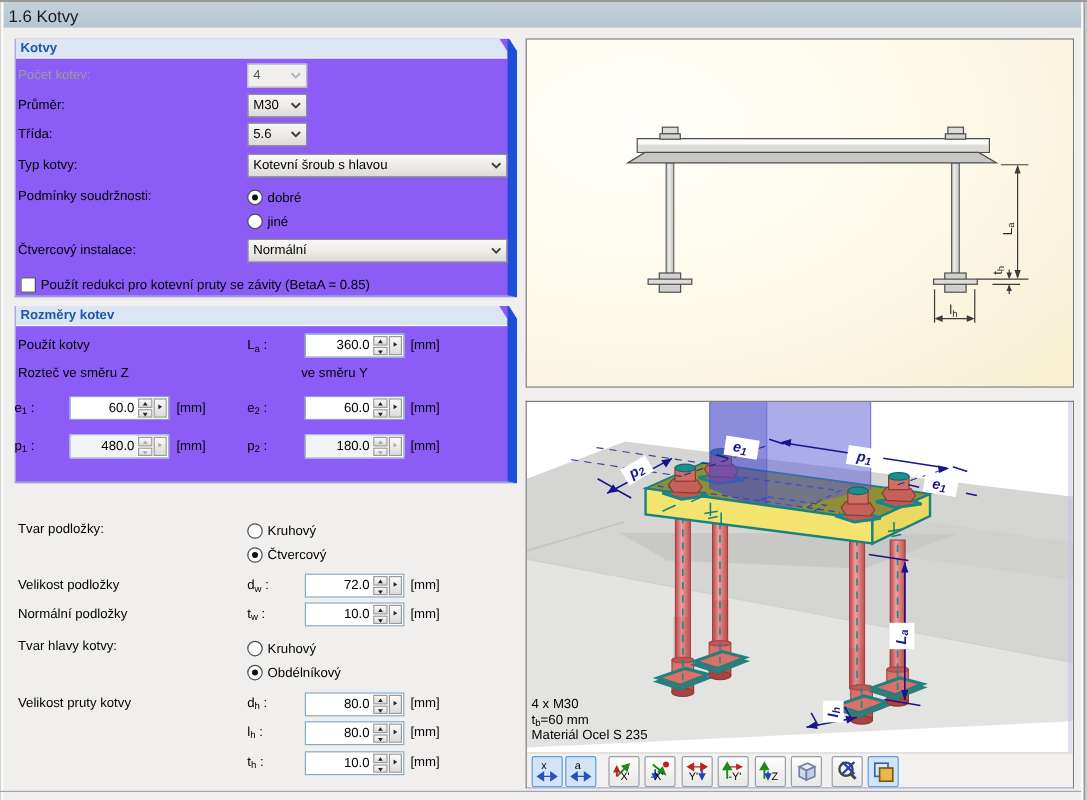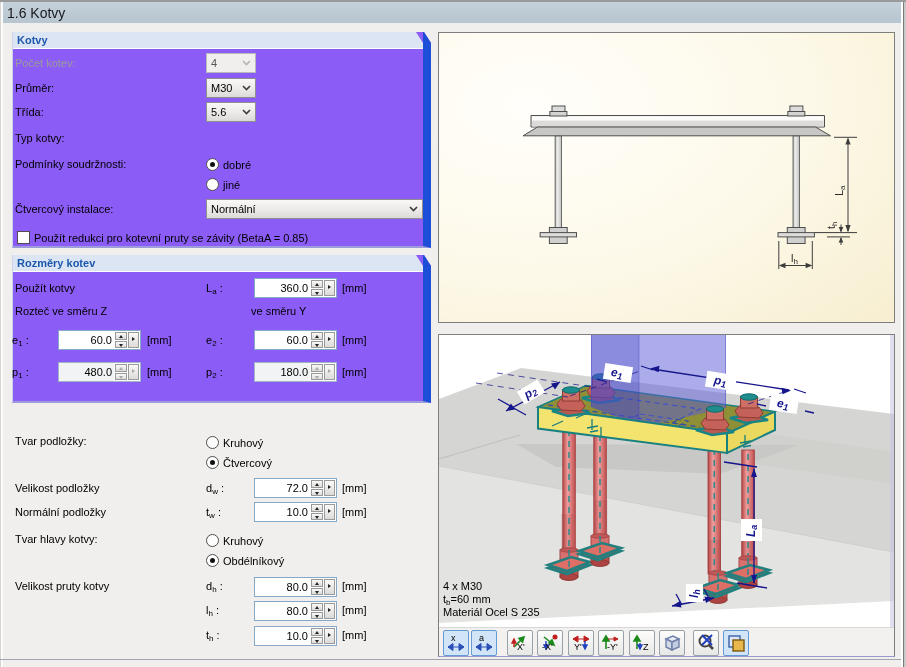--- a/index.html
+++ b/index.html
@@ -63,20 +63,23 @@
       </svg></div>
 <div class="l" style="left:15px;top:82px">Průměr:</div>
 <div class="dd" style="left:206px;top:78px;width:44px">M30<svg width="9" height="6">
         <path d="M1 1 L4.5 4.5 L8 1" stroke="#3c3c3c" stroke-width="1.6" fill="none"></path>
       </svg></div>
 <div class="l" style="left:15px;top:106px">Třída:</div>
 <div class="dd" style="left:206px;top:102px;width:44px">5.6<svg width="9" height="6">
         <path d="M1 1 L4.5 4.5 L8 1" stroke="#3c3c3c" stroke-width="1.6" fill="none"></path>
       </svg></div>
 <div class="l" style="left:15px;top:132px">Typ kotvy:</div>
+<div class="dd" style="left:206px;top:128px;width:211px">Kotevní šroub s hlavou<svg width="9" height="6">
+        <path d="M1 1 L4.5 4.5 L8 1" stroke="#3c3c3c" stroke-width="1.6" fill="none"></path>
+      </svg></div>
 <div class="l" style="left:15px;top:158px">Podmínky soudržnosti:</div>
 <div class="rd on" style="left:206px;top:158px"></div>
 <div class="l" style="left:223px;top:159px">dobré</div>
 <div class="rd" style="left:206px;top:178px"></div>
 <div class="l" style="left:223px;top:179px">jiné</div>
 <div class="l" style="left:15px;top:203px">Čtvercový instalace:</div>
 <div class="dd" style="left:206px;top:199px;width:211px">Normální<svg width="9" height="6">
         <path d="M1 1 L4.5 4.5 L8 1" stroke="#3c3c3c" stroke-width="1.6" fill="none"></path>
       </svg></div>
 <div class="cb" style="left:17px;top:231px"></div>

